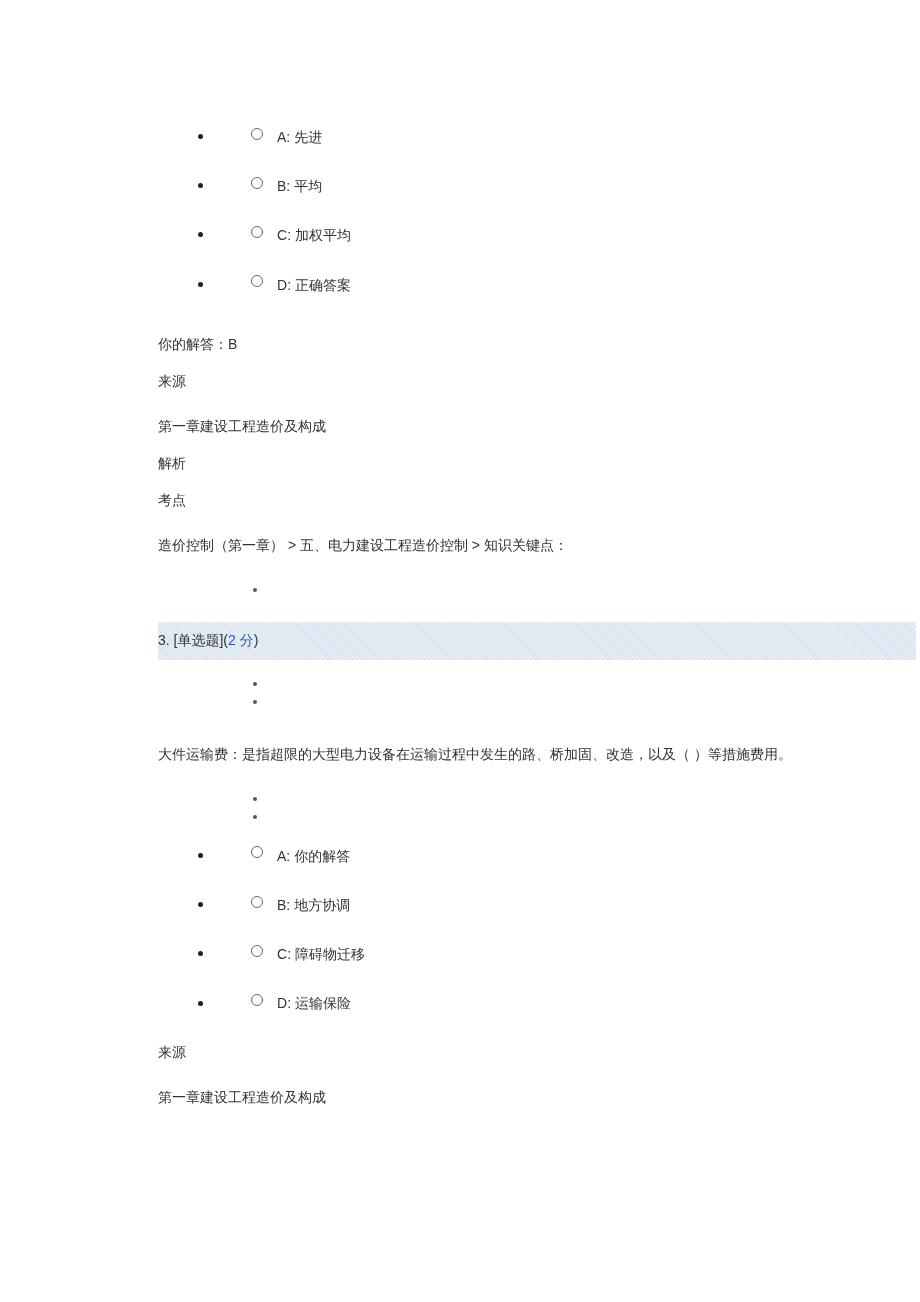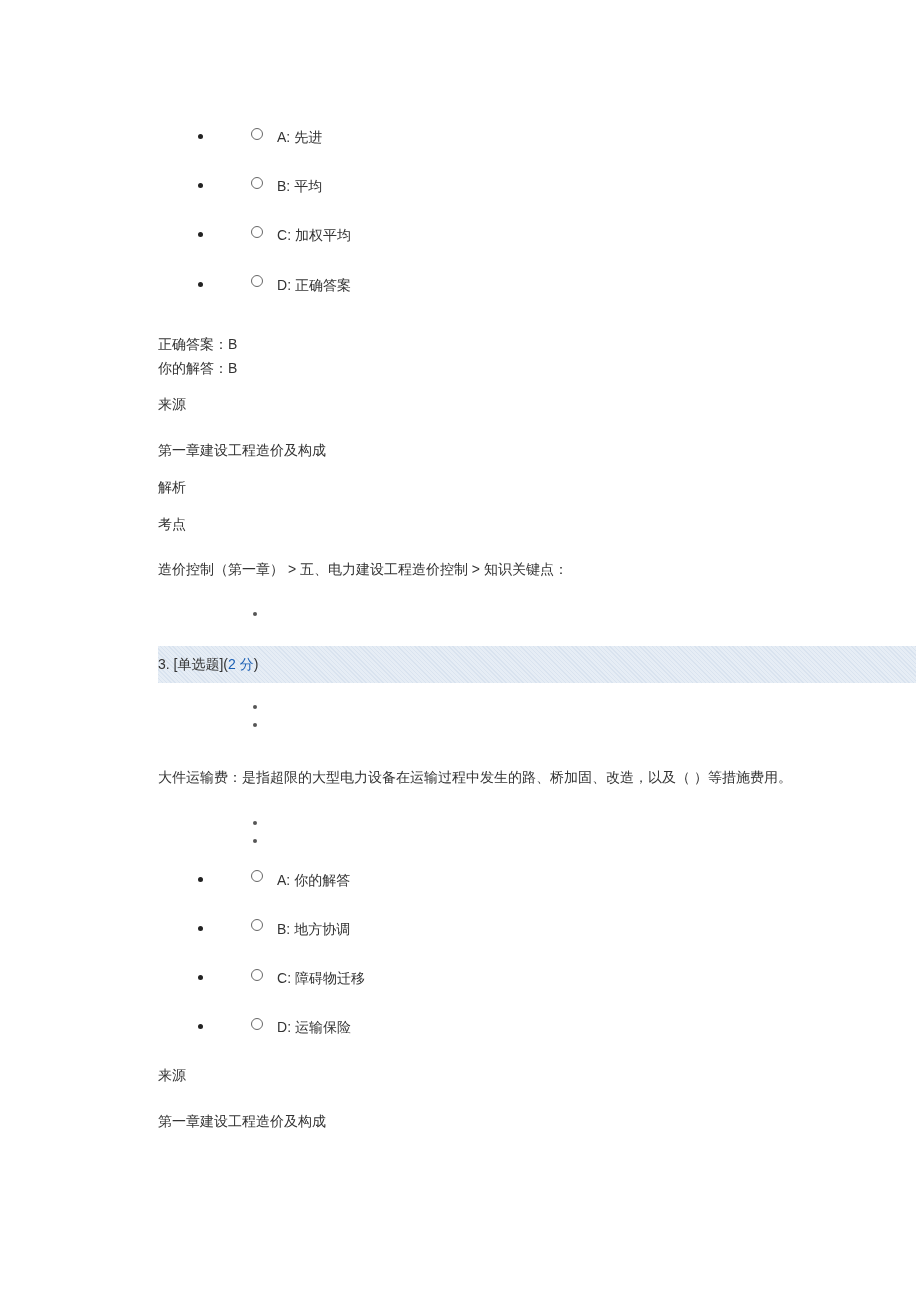--- a/index.html
+++ b/index.html
@@ -112,21 +112,20 @@
       <span class="radio"></span>
       <span class="opt-label"><span>C</span>: <span>加权平均</span></span>
     </li>
     <li>
       <span class="radio"></span>
       <span class="opt-label"><span>D</span>: <span>正确答案</span></span>
     </li>
   </ul>
 
   <div class="answer-block">
-    <div><span>正确答案：</span><span>B</span></div>
     <div><span>你的解答：</span><span>B</span></div>
   </div>
 
   <div class="section-label"> 来源</div>
   <div class="plain">第一章建设工程造价及构成</div>
   <div class="section-label"> 解析</div>
   <div class="section-label"> 考点</div>
   <div class="plain">造价控制（第一章）  &gt;  五、电力建设工程造价控制  &gt;  知识关键点：</div>
 
   <ul class="dots single">

